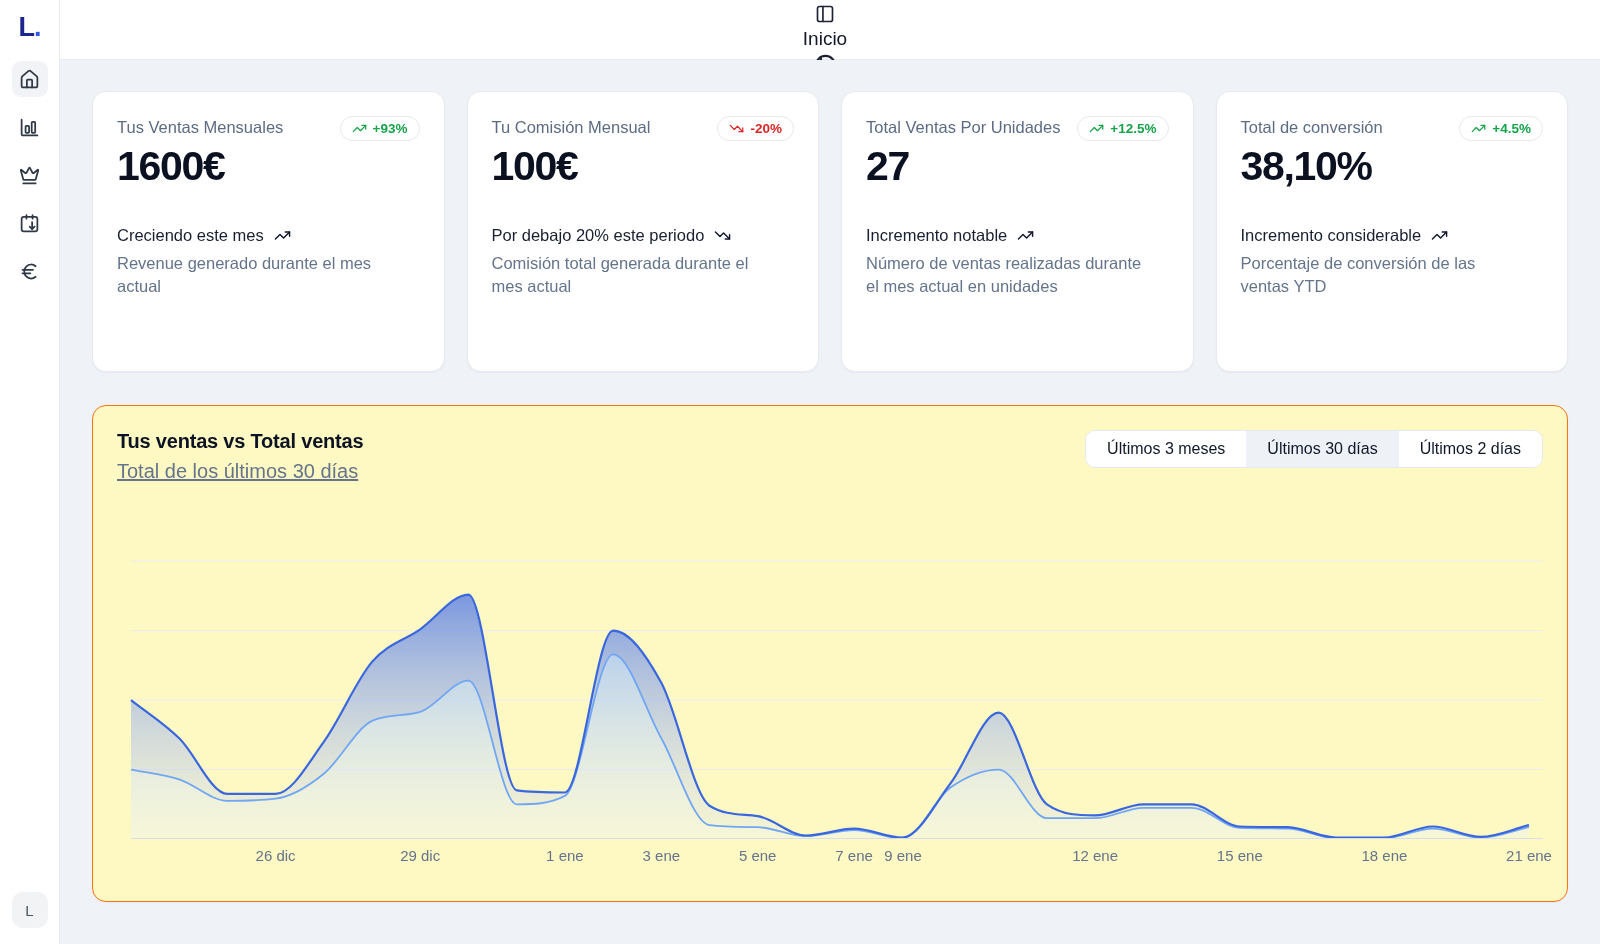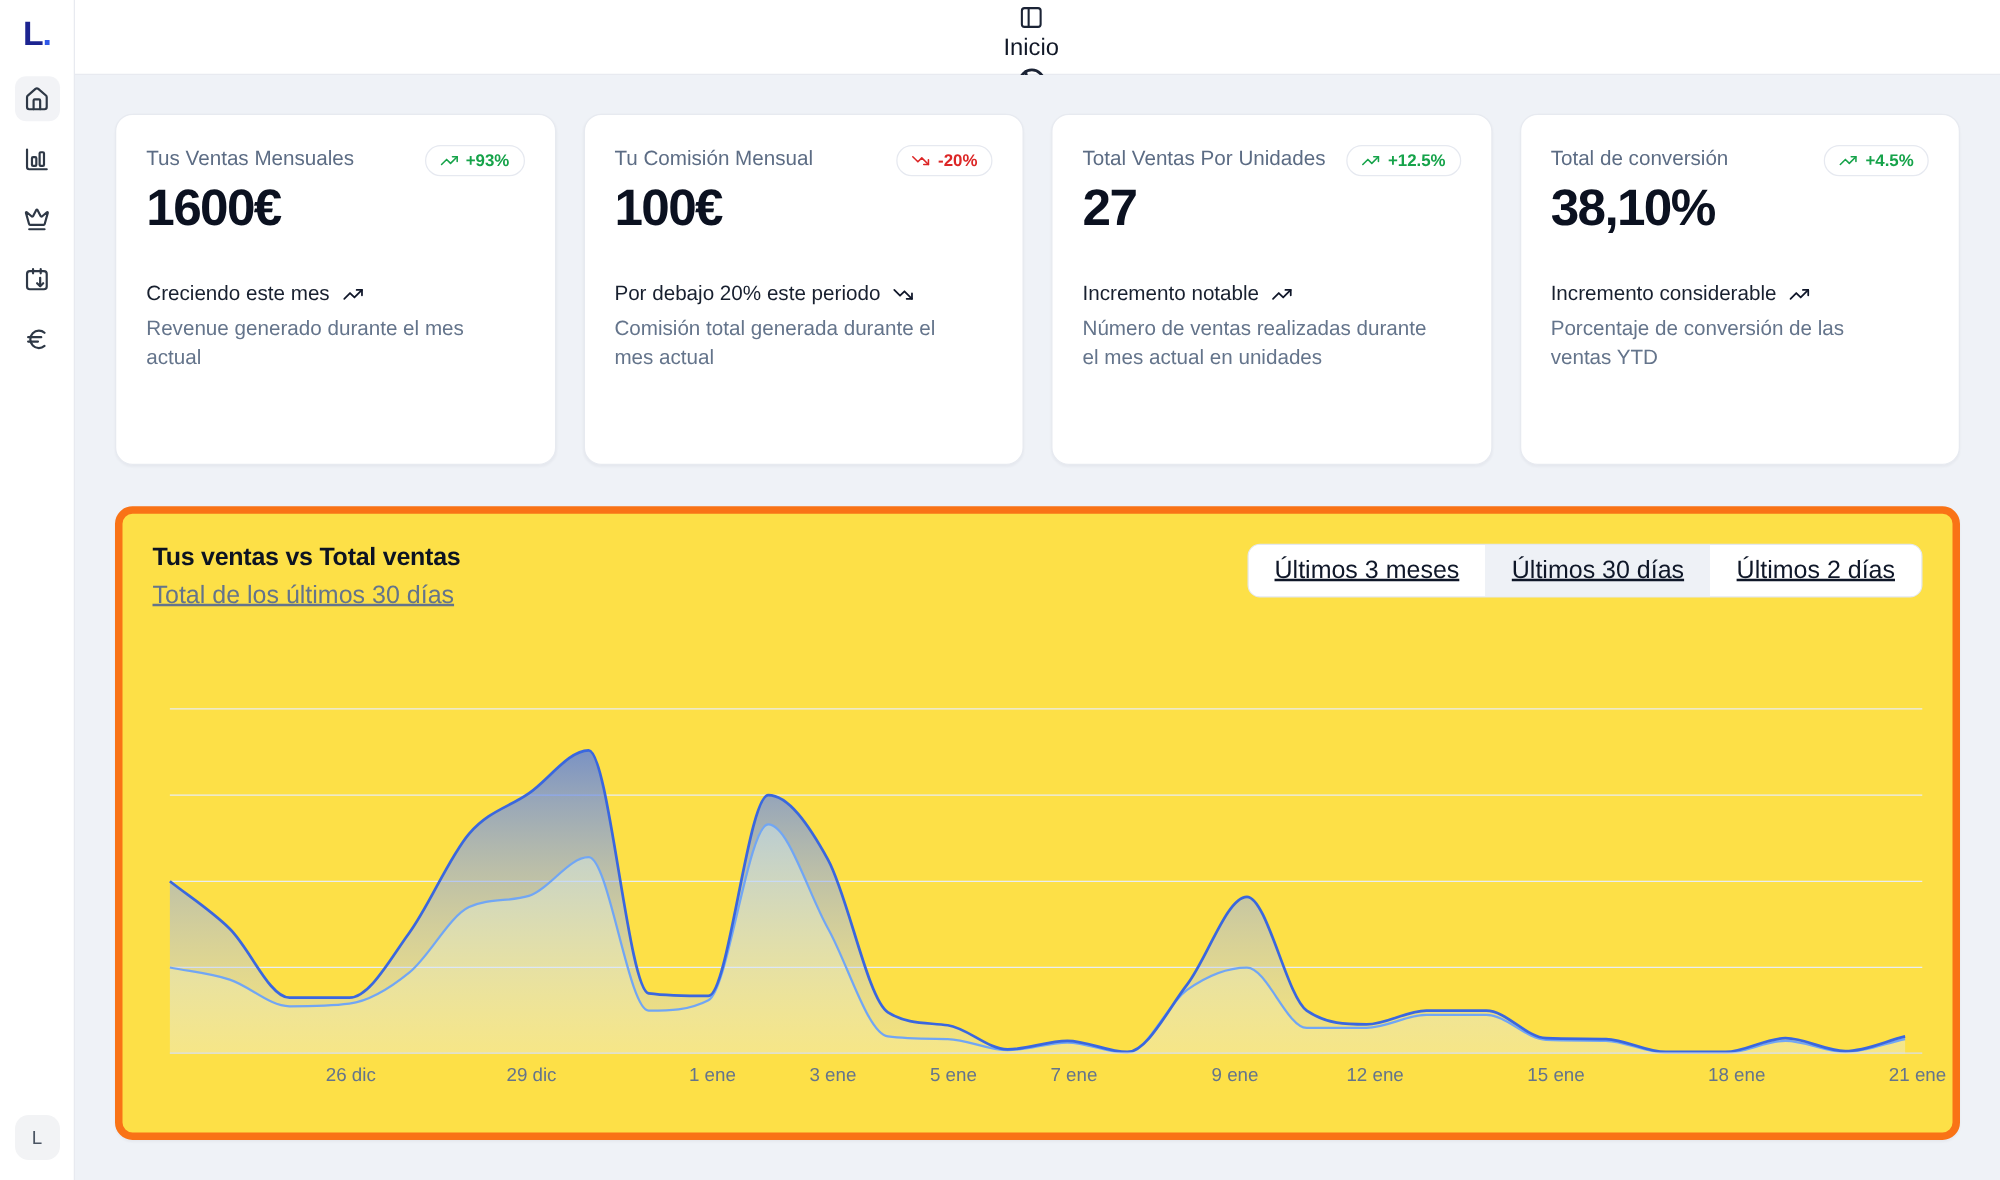--- a/index.html
+++ b/index.html
@@ -45,28 +45,28 @@
            font-size:13.5px; font-weight:600; display:inline-flex; align-items:center; gap:6px; white-space:nowrap; }
   .badge svg { width:15px; height:15px; }
   .badge.up { color:#16a34a; } .badge.down { color:#dc2626; }
   .value { font-size:41px; font-weight:800; color:#0b1120; letter-spacing:-1.3px; margin-top:2px; }
   .foot1 { margin-top:36px; font-size:16.5px; font-weight:500; color:#18202f;
            display:flex; align-items:center; gap:10px; }
   .foot1 svg { width:17px; height:17px; color:#10172a; }
   .foot2 { margin-top:7px; font-size:16.5px; color:#64748b; line-height:1.42; max-width:285px; }
 
   
-  .chart-card { margin-top:33px; background:#fde047; border:6px solid #f97316; border-radius:14px;
+  .chart-card { margin-top:33px; background:#fef9c3; border:1px solid #f97316; border-radius:14px;
                 padding:24px 24px 26px; box-shadow:0 1px 2px rgba(16,24,40,.04); }
   .chart-head { display:flex; justify-content:space-between; align-items:flex-start; }
   .chart-head h2 { font-size:20px; font-weight:700; color:#0c1322; letter-spacing:-.2px; }
   .chart-head p { font-size:20px; color:#64748b; margin-top:7px;text-decoration:underline; }
   .tabs { display:flex; border:1px solid #e4e8ef; border-radius:10px; overflow:hidden; background:#fff; }
-  .tab { border:none; background:#fff; padding:9px 21px; font-size:20px; color:#0f1728;
-         cursor:pointer; font-family:inherit; white-space:nowrap;text-decoration:underline; }
+  .tab { border:none; background:#fff; padding:9px 21px; font-size:16px; color:#0f1728;
+         cursor:pointer; font-family:inherit; white-space:nowrap; }
   .tab.active { background:#eef1f6; }
   .chart-area { margin-top:56px; height:336px; position:relative; }
   .chart-area svg.plot { display:block; width:100%; height:300px; }
   .x-label { position:absolute; top:308px; transform:translateX(-50%); font-size:15px;
              color:#64748b; white-space:nowrap; }
 </style>
 </head>
 <body>
 
 <div class="app">
@@ -255,21 +255,21 @@
      <path d="M14,230.55555555555554 C30.1,233.8 46.1,235.1 62.2,240.3 C78.3,245.5 94.3,261.8 110.4,261.8 C126.5,261.8 142.6,261.8 158.6,259.7 C174.7,257.6 190.8,247.7 206.8,234.7 C222.9,221.8 239.0,189.5 255.0,181.9 C271.1,174.4 287.2,177.8 303.2,172.9 C319.3,168.0 335.4,141.7 351.4,141.7 C367.5,141.7 383.6,265.3 399.7,265.3 C415.7,265.3 431.8,265.3 447.9,256.9 C463.9,248.6 480.0,115.3 496.1,115.3 C512.1,115.3 528.2,170.8 544.3,199.3 C560.3,227.8 576.4,284.0 592.5,286.1 C608.6,288.2 624.6,287.9 640.7,288.2 C656.8,288.5 672.8,297.2 688.9,297.2 C705.0,297.2 721.0,291.0 737.1,291.0 C753.2,291.0 769.2,299.3 785.3,299.3 C801.4,299.3 817.4,260.1 833.5,248.6 C849.6,237.2 865.7,230.6 881.7,230.6 C897.8,230.6 913.9,279.2 929.9,279.2 C946.0,279.2 962.1,279.2 978.1,279.2 C994.2,279.2 1010.3,268.8 1026.3,268.8 C1042.4,268.8 1058.5,268.8 1074.6,268.8 C1090.6,268.8 1106.7,288.3 1122.8,288.9 C1138.8,289.5 1154.9,289.3 1171.0,289.6 C1187.0,289.9 1203.1,299.3 1219.2,299.3 C1235.2,299.3 1251.3,299.3 1267.4,299.3 C1283.4,299.3 1299.5,289.6 1315.6,289.6 C1331.7,289.6 1347.7,298.6 1363.8,298.6 C1379.9,298.6 1395.9,291.7 1412.0,288.2 " fill="none" stroke="#71a6f4" stroke-width="1.8"></path>
      <path d="M14,161.11111111111111 C30.1,173.8 46.1,183.7 62.2,199.3 C78.3,214.9 94.3,254.9 110.4,254.9 C126.5,254.9 142.6,254.9 158.6,254.9 C174.7,254.9 190.8,224.8 206.8,202.8 C222.9,180.8 239.0,141.7 255.0,122.9 C271.1,104.2 287.2,101.5 303.2,90.3 C319.3,79.1 335.4,55.6 351.4,55.6 C367.5,55.6 383.6,249.3 399.7,251.4 C415.7,253.5 431.8,253.5 447.9,253.5 C463.9,253.5 480.0,91.7 496.1,91.7 C512.1,91.7 528.2,114.6 544.3,143.8 C560.3,172.9 576.4,256.5 592.5,266.7 C608.6,276.8 624.6,274.8 640.7,277.1 C656.8,279.4 672.8,296.5 688.9,296.5 C705.0,296.5 721.0,289.6 737.1,289.6 C753.2,289.6 769.2,298.6 785.3,298.6 C801.4,298.6 817.4,265.3 833.5,244.4 C849.6,223.6 865.7,173.6 881.7,173.6 C897.8,173.6 913.9,254.2 929.9,265.3 C946.0,276.4 962.1,276.4 978.1,276.4 C994.2,276.4 1010.3,265.3 1026.3,265.3 C1042.4,265.3 1058.5,265.3 1074.6,265.3 C1090.6,265.3 1106.7,286.9 1122.8,287.5 C1138.8,288.1 1154.9,287.9 1171.0,288.2 C1187.0,288.5 1203.1,298.6 1219.2,298.6 C1235.2,298.6 1251.3,298.6 1267.4,298.6 C1283.4,298.6 1299.5,287.5 1315.6,287.5 C1331.7,287.5 1347.7,297.9 1363.8,297.9 C1379.9,297.9 1395.9,290.0 1412.0,286.1 " fill="none" stroke="#3a67de" stroke-width="2.2"></path>
      <line x1="14" y1="299.5" x2="1426" y2="299.5" stroke="#d9dfe9" stroke-width="1"></line>
    </svg>
           <span class="x-label" style="left:158.6px">26 dic</span>
           <span class="x-label" style="left:303.2px">29 dic</span>
           <span class="x-label" style="left:447.9px">1 ene</span>
           <span class="x-label" style="left:544.3px">3 ene</span>
           <span class="x-label" style="left:640.7px">5 ene</span>
           <span class="x-label" style="left:737.1px">7 ene</span>
-          <span class="x-label" style="left:866px">9 ene</span>
+          <span class="x-label" style="left:786px">9 ene</span>
           <span class="x-label" style="left:978.1px">12 ene</span>
           <span class="x-label" style="left:1122.8px">15 ene</span>
           <span class="x-label" style="left:1267.4px">18 ene</span>
           <span class="x-label" style="left:1412.0px">21 ene</span>
         </div>
     </section>
   </main>
 
 </div>
 

